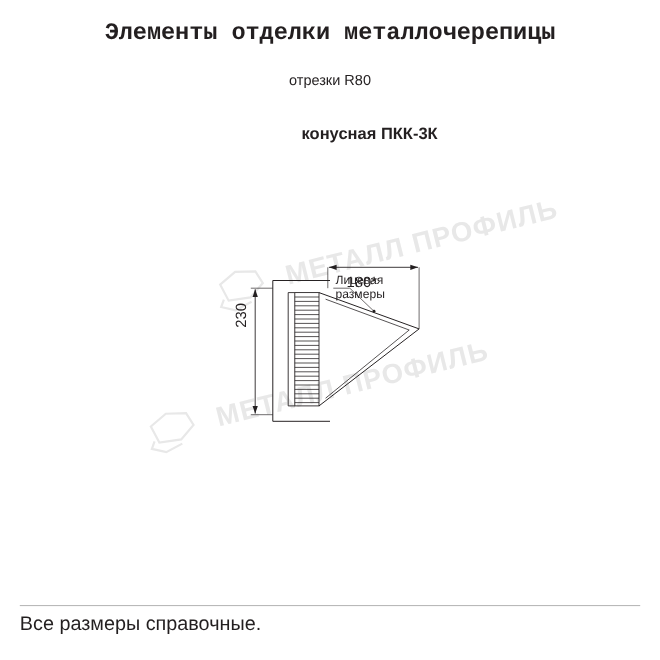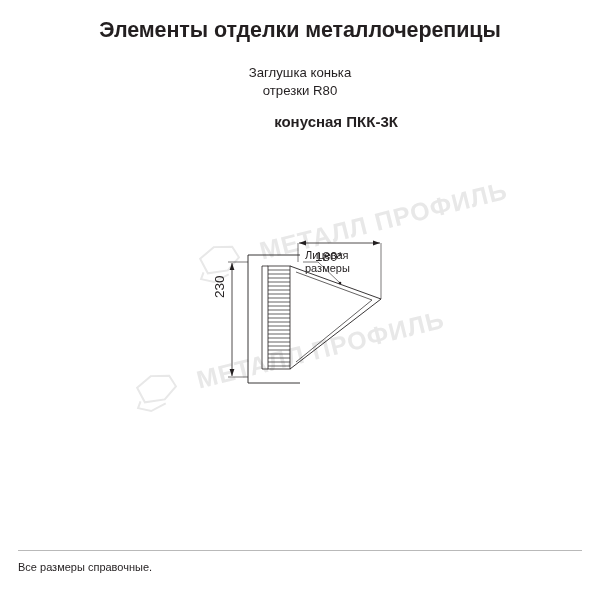--- a/index.html
+++ b/index.html
@@ -27,20 +27,21 @@
   .title {
     position: absolute;
     left: 0;
     top: 18px;
     width: 600px;
     text-align: center;
     font-size: 21.5px;
     font-weight: bold;
     letter-spacing: -0.1px;
     color: #231f20;
+    font-family: Liberation Mono, monospace;
   }
 
   .subtitle-block {
     position: absolute;
     left: 0;
     top: 64px;
     width: 600px;
     text-align: center;
     font-size: 13.2px;
     line-height: 18px;
@@ -131,35 +132,34 @@
     top: 550px;
     width: 564px;
     height: 1px;
     background: #b9b9b9;
   }
   .footer-text {
     position: absolute;
     left: 18px;
     top: 559px;
     width: 564px;
-    font-size: 11px;
+    font-size: 18px;
     line-height: 17px;
     color: #231f20;
   }
   .footer-text span { display: block; }
 </style>
 </head>
 <body>
 
 <div class="page">
 
   <div class="title">Элементы отделки металлочерепицы</div>
 
   <div class="subtitle-block">
-    <span class="subtitle-line">Заглушка конька</span>
     <span class="subtitle-line"><span>отрезки </span><span class="bold-part">R80</span></span>
   </div>
 
   <div class="code-line">конусная  ПКК-3К</div>
 
   <div class="wm wm-1">
     <div class="wm-row">
       <svg width="56" height="42" viewBox="0 0 56 42" fill="none" stroke="#e8e8e8" stroke-width="2">
         <path d="M6 14 L22 6 L40 10 L44 22 L30 32 L10 30 Z"></path>
         <path d="M6 28 L2 34 L14 40 L30 36"></path>

